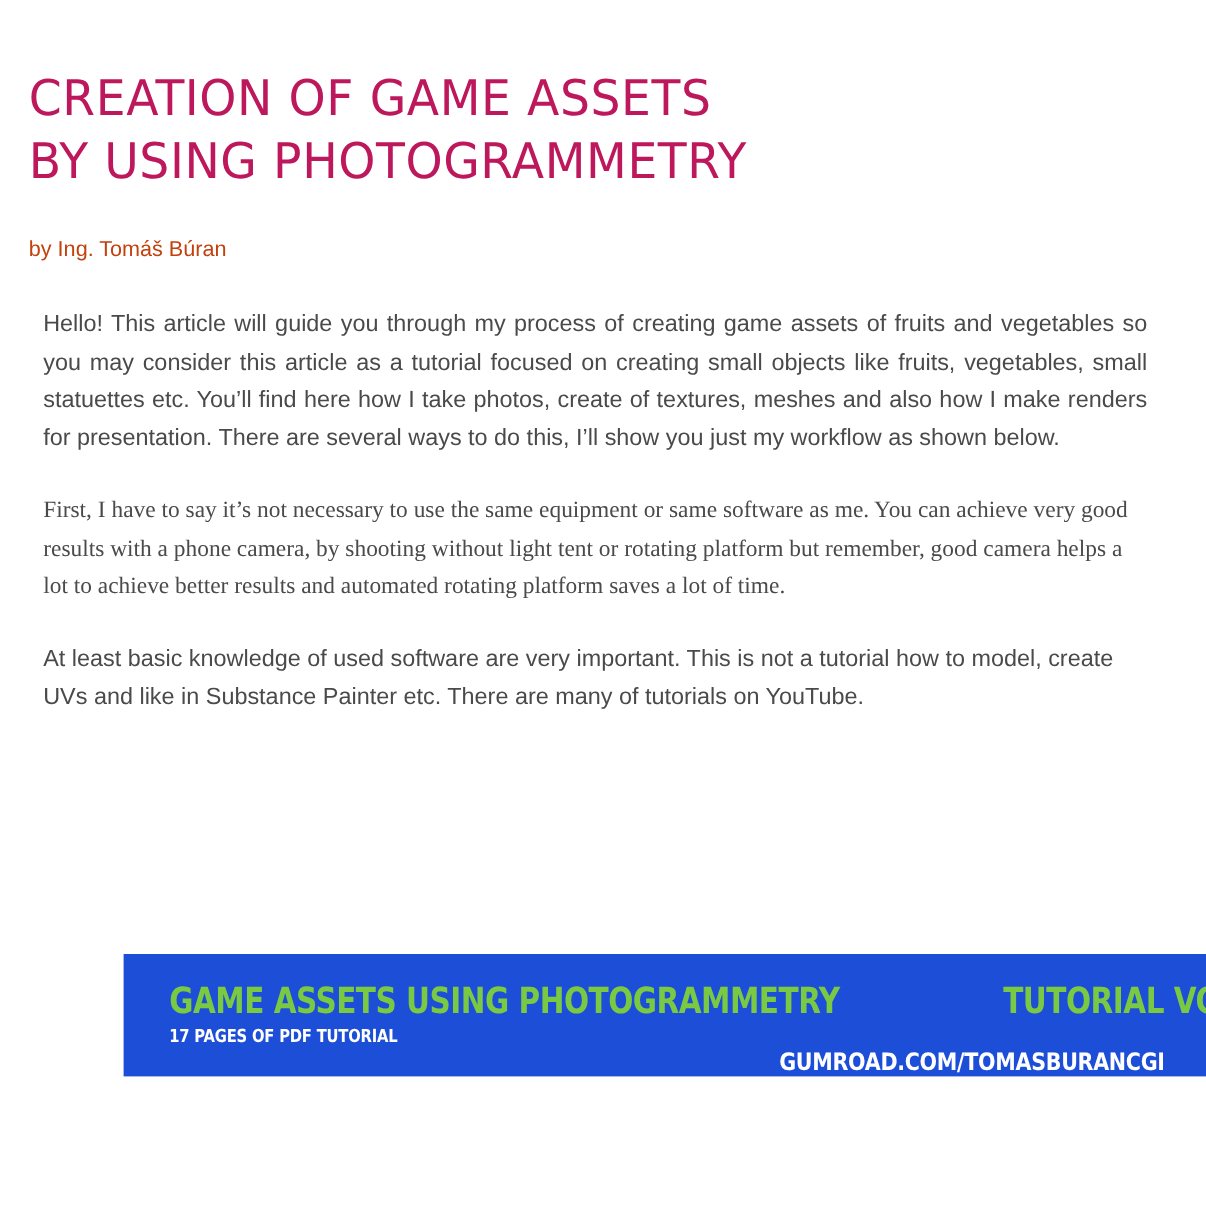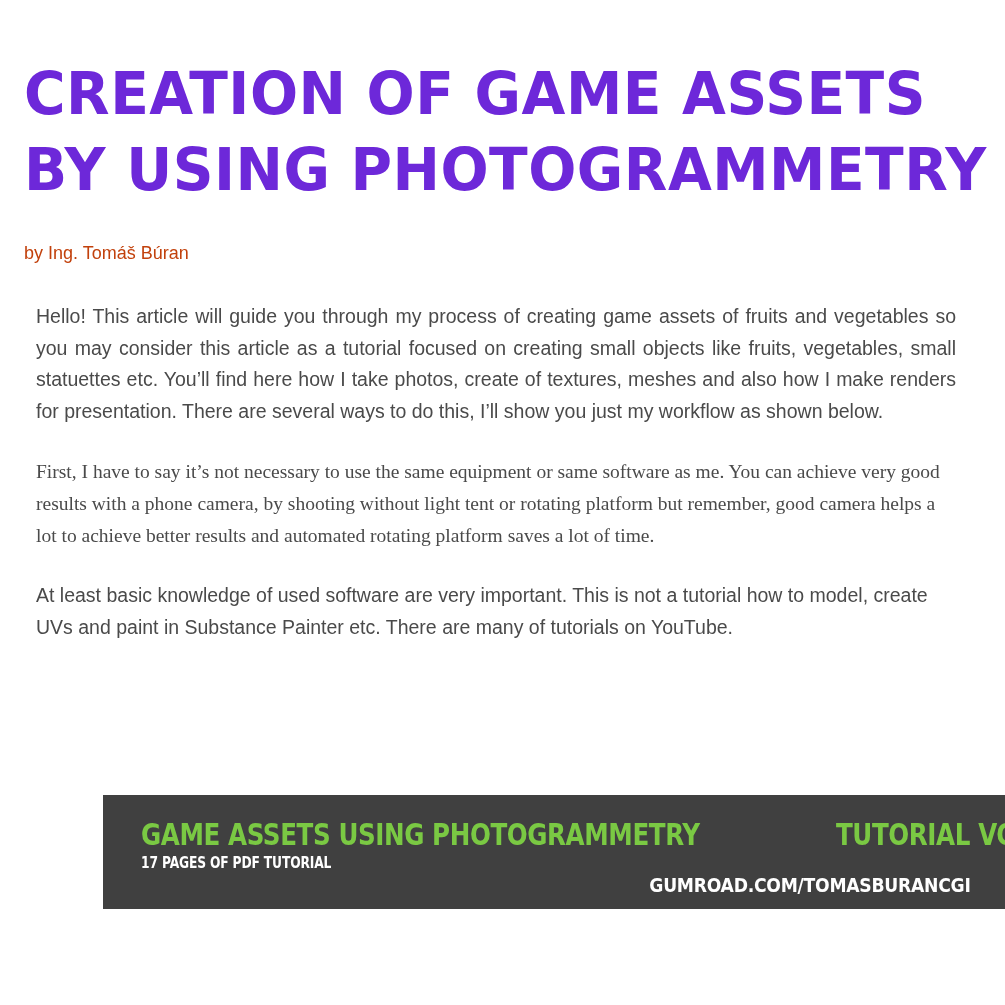--- a/index.html
+++ b/index.html
@@ -20,25 +20,25 @@
     inset: 0;
     padding: 0;
   }
   .content {
     position: absolute;
     left: 24px;
     top: 56px;
     width: 944px;
   }
   .title {
-    font-size: 59px;
+    font-size: 41px;
     line-height: 1.28;
-    font-weight: 700;
+    font-weight: 400;
     letter-spacing: 0.5px;
-    color: #6d28d9;
+    color: #be185d;
     margin: 0 0 0 0;
     font-family: "DejaVu Sans", sans-serif;
     font-stretch: normal;
   }
   .title-line {
     display: block;
     white-space: nowrap;
     transform: scaleX(0.96);
     transform-origin: left center;
   }
@@ -62,22 +62,22 @@
   }
   .p1 { margin-top: 37px; }
   .p2 { margin-top: 29px; font-family: Liberation Serif, serif; }
   .p3 { margin-top: 29px; }
 
   .banner {
     position: absolute;
     left: 103px;
     top: 795px;
     width: 902px;
-    height: 114px;
-    background: #404040;
+    height: 102px;
+    background: #1d4ed8;
   }
   .banner-row-top {
     position: absolute;
     left: 38px;
     top: 22px;
     right: 0;
     display: flex;
     align-items: baseline;
   }
   .banner-title {
@@ -137,21 +137,21 @@
 
     <h1 class="title">
       <span class="title-line">CREATION OF GAME ASSETS</span>
       <span class="title-line">BY USING PHOTOGRAMMETRY</span>
     </h1>
 
     <div class="author">by Ing. Tomáš Búran</div>
 
     <p class="para justify p1">Hello! This article will guide you through my process of creating game assets of fruits and vegetables so you may consider this article as a tutorial focused on creating small objects like fruits, vegetables, small statuettes etc. You’ll find here how I take photos, create of textures, meshes and also how I make renders for presentation. There are several ways to do this, I’ll show you just my workflow as shown below.</p>
     <p class="para p2">First, I have to say it’s not necessary to use the same equipment or same software as me. You can achieve very good results with a phone camera, by shooting without light tent or rotating platform but remember, good camera helps a lot to achieve better results and automated rotating platform saves a lot of time.</p>
-    <p class="para p3">At least basic knowledge of used software are very important. This is not a tutorial how to model, create UVs and paint in Substance Painter etc. There are many of tutorials on YouTube.</p>
+    <p class="para p3">At least basic knowledge of used software are very important. This is not a tutorial how to model, create UVs and like in Substance Painter etc. There are many of tutorials on YouTube.</p>
 
   </div>
 
   <div class="banner">
     <div class="banner-row-top">
       <span class="banner-title">GAME ASSETS USING PHOTOGRAMMETRY</span>
       <span class="banner-vol">TUTORIAL VOL. 02</span>
     </div>
     <div class="banner-sub">17 PAGES OF PDF TUTORIAL</div>
     <div class="banner-url">GUMROAD.COM/TOMASBURANCGI</div>

